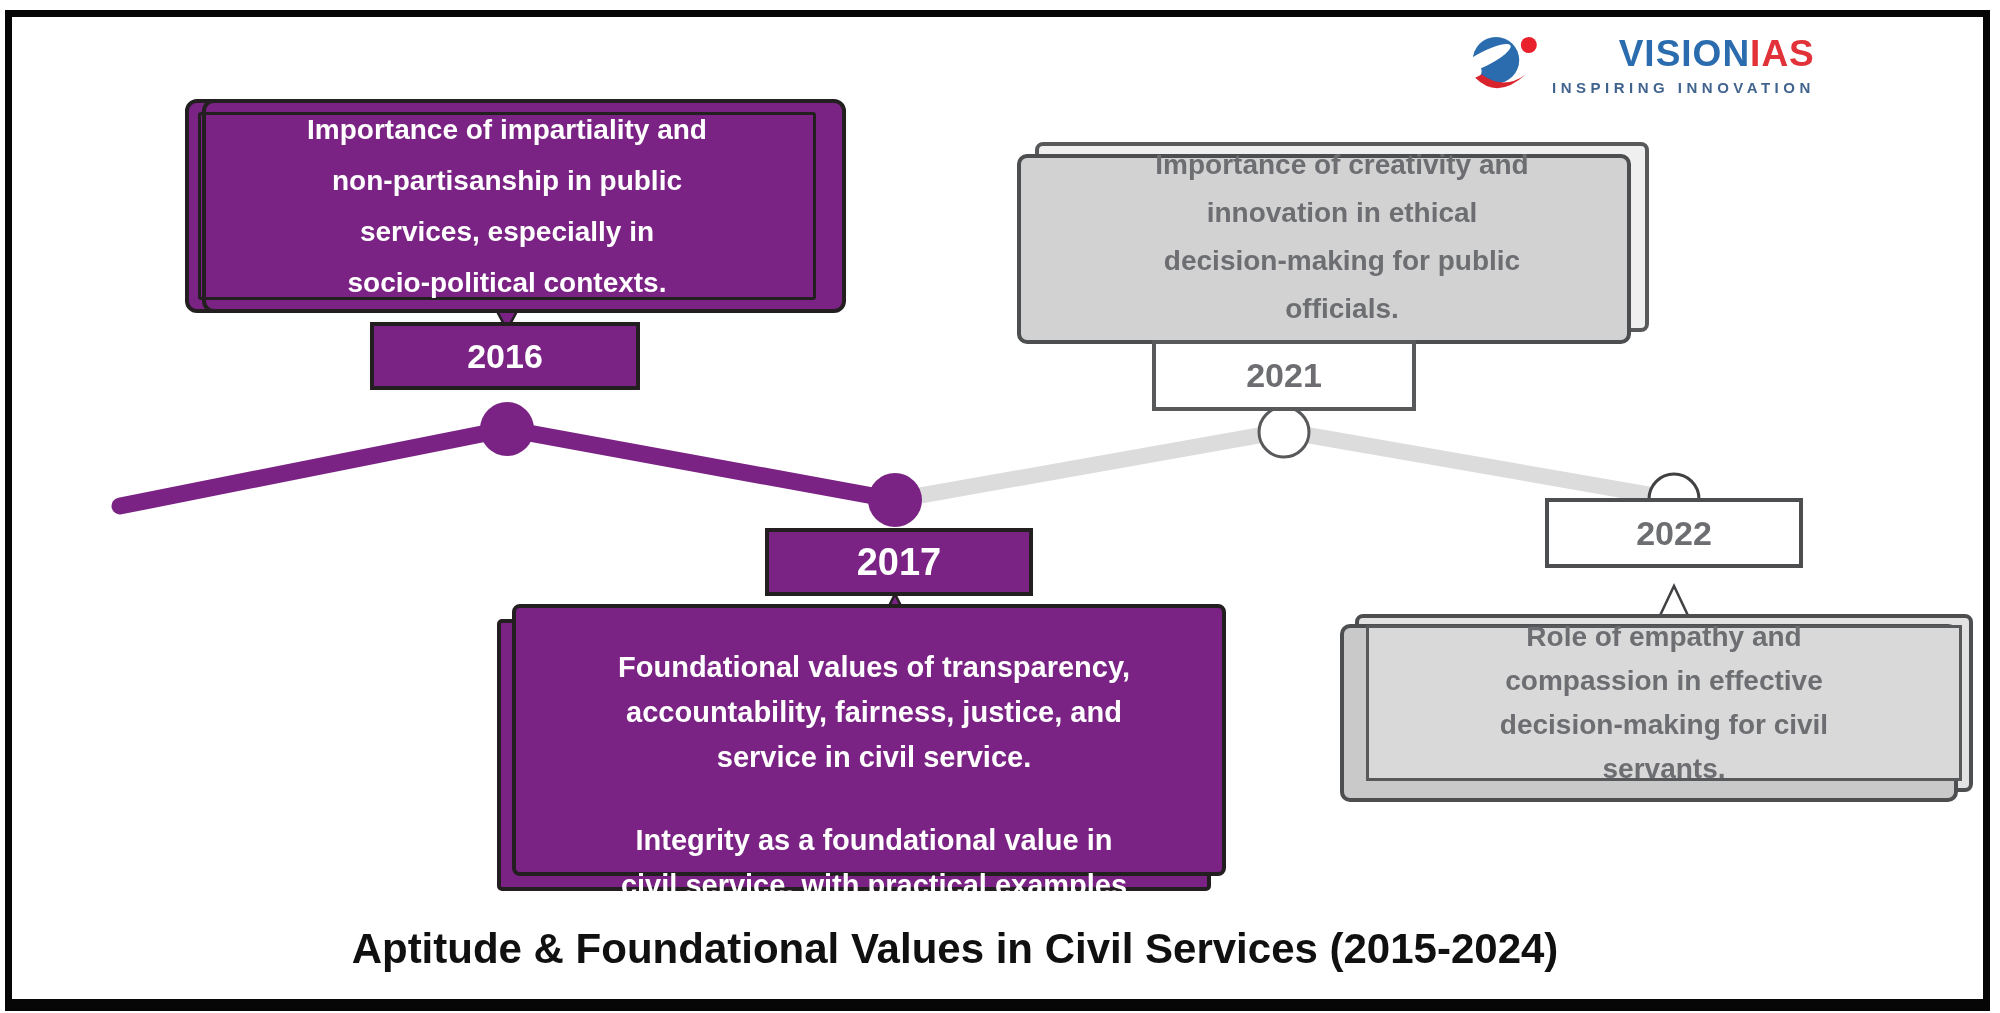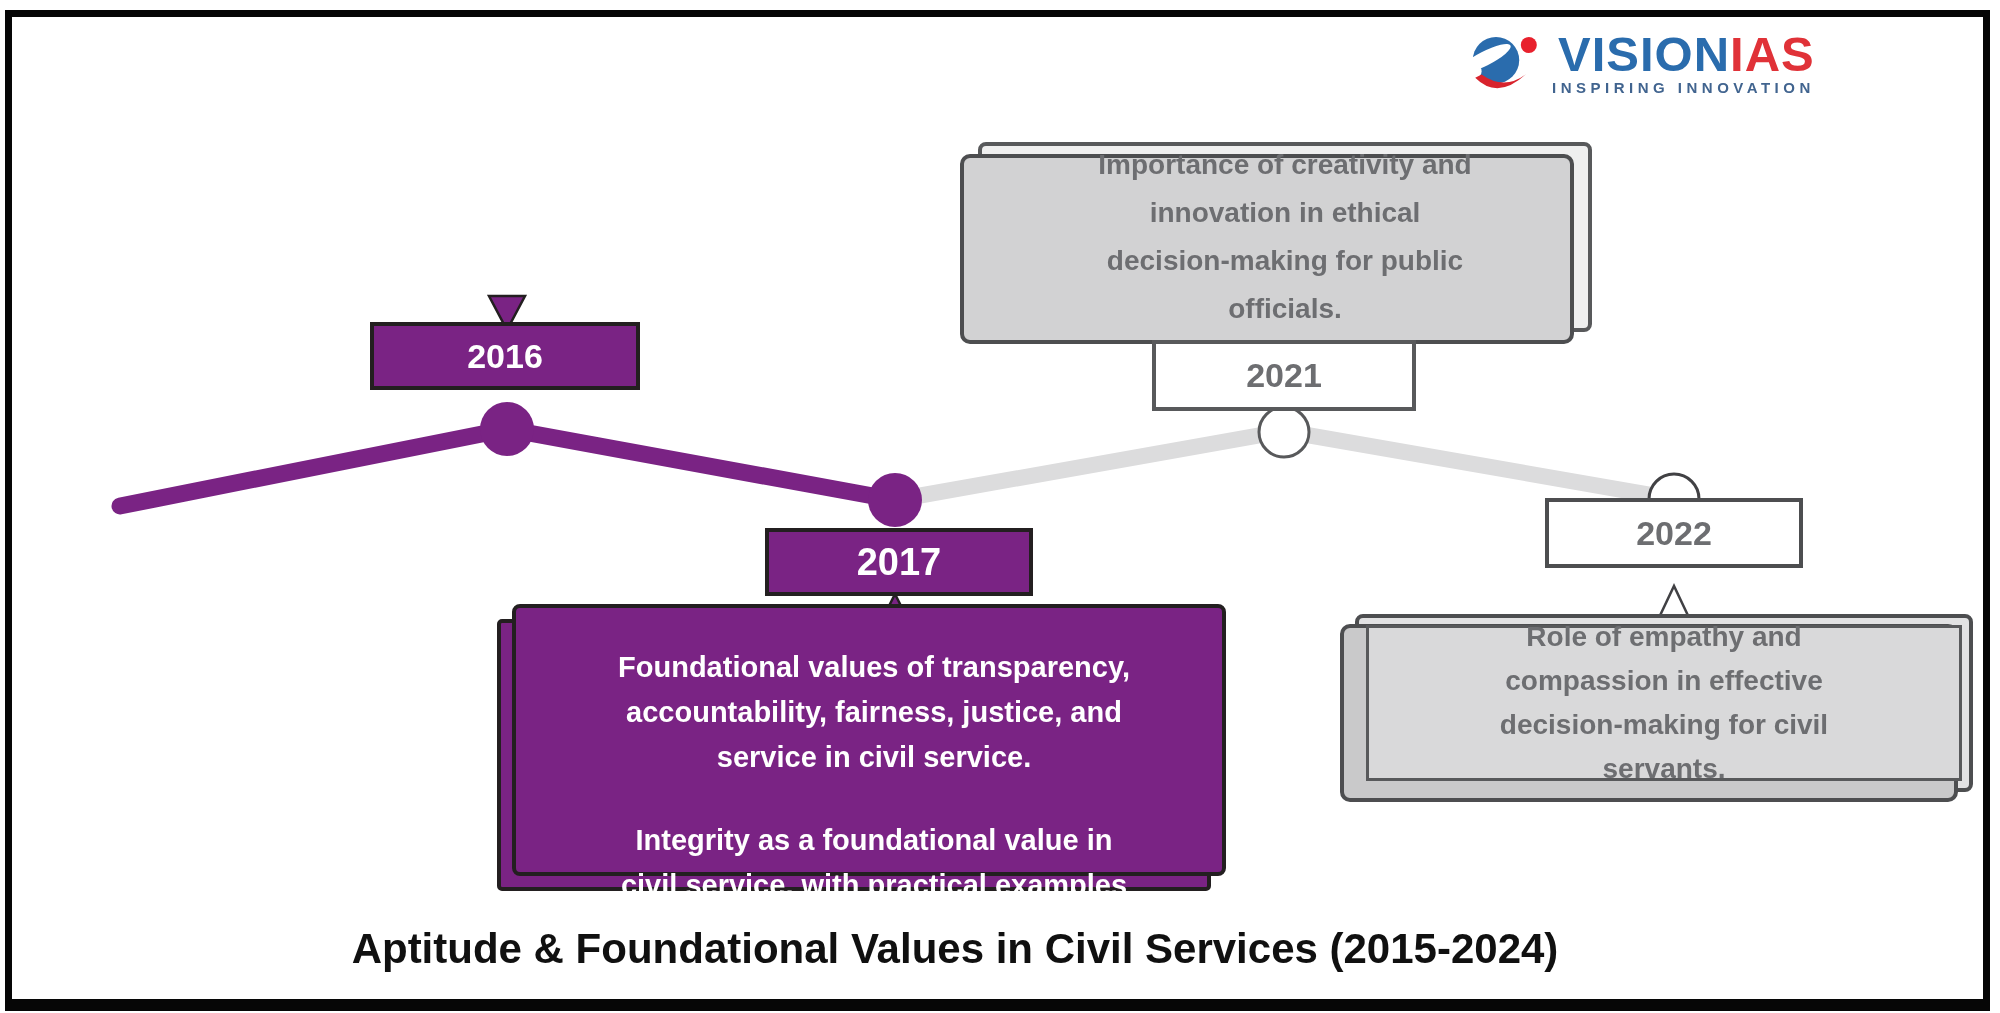--- a/index.html
+++ b/index.html
@@ -15,21 +15,21 @@
   .card .txt{position:relative;white-space:pre-line;width:100%;}
 
   .card-purple{background:#7a2384;border:4px solid #231f20;color:#ffffff;}
   .card-gray{color:#6d6e71;}
 
   .card-2016{left:185px;top:99px;width:644px;height:214px;border-radius:12px;}
   .card-2016::before{content:"";position:absolute;inset:-4px;transform:translateX(17px);
     background:#7a2384;border:4px solid #231f20;border-radius:12px;z-index:-1;}
   .card-2016 .txt{font-size:28px;line-height:51px;padding:0 30px;}
 
-  .card-2021{left:978px;top:142px;width:614px;height:190px;border-radius:8px;
+  .card-2021{left:1035px;top:142px;width:614px;height:190px;border-radius:8px;
     background:#efefef;border:4px solid #58595b;}
   .card-2021::before{content:"";position:absolute;inset:-4px;transform:translate(-18px,12px);
     background:#d2d2d3;border:4px solid #4d4e50;border-radius:10px;z-index:-1;}
   .card-2021 .txt{font-size:28px;line-height:48px;padding:0 30px;}
 
   .card-2017{left:497px;top:619px;width:714px;height:272px;border-radius:5px;
     display:block;text-align:center;}
   .card-2017::before{content:"";position:absolute;inset:-4px;transform:translate(15px,-15px);
     background:#7a2384;border:4px solid #231f20;border-radius:8px;z-index:-1;}
   .card-2017 .txt{font-size:29px;line-height:45px;padding:22px 20px 0 20px;}
@@ -50,21 +50,21 @@
   .year-white{background:#ffffff;border:4px solid #4d4e50;color:#6d6e71;}
   .yb-2016{left:370px;top:322px;width:270px;height:68px;}
   .yb-2017{left:765px;top:528px;width:268px;height:68px;font-size:38px;}
   .yb-2021{left:1152px;top:340px;width:264px;height:71px;border-color:#58595b;}
   .yb-2022{left:1545px;top:498px;width:258px;height:70px;}
 
   
   .logo{position:absolute;left:1462px;top:25px;z-index:5;display:flex;align-items:flex-start;}
   .logo-icon{width:84px;height:80px;margin-right:6px;}
   .logo-text-col{display:flex;flex-direction:column;align-items:flex-end;padding-top:6px;}
-  .logo-word{font-size:49px;font-weight:bold;letter-spacing:1px;line-height:46px;}
+  .logo-word{font-size:37px;font-weight:bold;letter-spacing:1px;line-height:46px;}
   .logo-word .blue{color:#2a6cad;}
   .logo-word .red{color:#e03238;}
   .logo-tagline{font-size:15px;font-weight:bold;letter-spacing:4.5px;color:#41648f;margin-top:2px;}
 
   
   .main-title{position:absolute;left:-45px;top:925px;width:2000px;text-align:center;z-index:5;
     font-size:42px;font-weight:bold;color:#101010;letter-spacing:0px;}
 </style>
 </head>
 <body>
@@ -81,20 +81,27 @@
     <path d="M877,630 L913,630 L895,594 Z" fill="#7a2384" stroke="#231f20" stroke-width="2.5"></path>
     <path d="M1266,316 L1302,316 L1284,346 Z" fill="#ffffff" stroke="#58595b" stroke-width="2.5"></path>
     <path d="M1656,624 L1692,624 L1674,586 Z" fill="#ffffff" stroke="#414144" stroke-width="2.5"></path>
 
     <circle cx="507" cy="429" r="27" fill="#7a2384"></circle>
     <circle cx="895" cy="500" r="27" fill="#7a2384"></circle>
     <circle cx="1284" cy="432" r="25" fill="#ffffff" stroke="#58595b" stroke-width="3"></circle>
     <circle cx="1674" cy="499" r="25" fill="#ffffff" stroke="#414144" stroke-width="3"></circle>
   </svg>
 
+  <div class="card card-purple card-2016">
+    <div class="inner-border"></div>
+    <div class="txt">Importance of impartiality and
+non-partisanship in public
+services, especially in
+socio-political contexts.</div>
+  </div>
 
   <div class="card card-gray card-2021">
     <div class="txt">Importance of creativity and
 innovation in ethical
 decision-making for public
 officials.</div>
   </div>
 
   <div class="card card-purple card-2017">
     <div class="txt">Foundational values of transparency,

